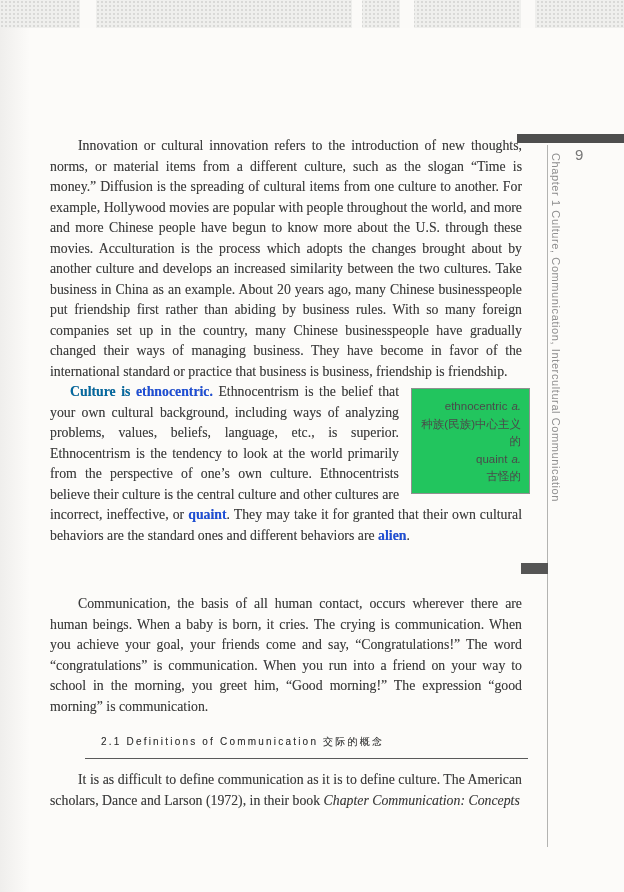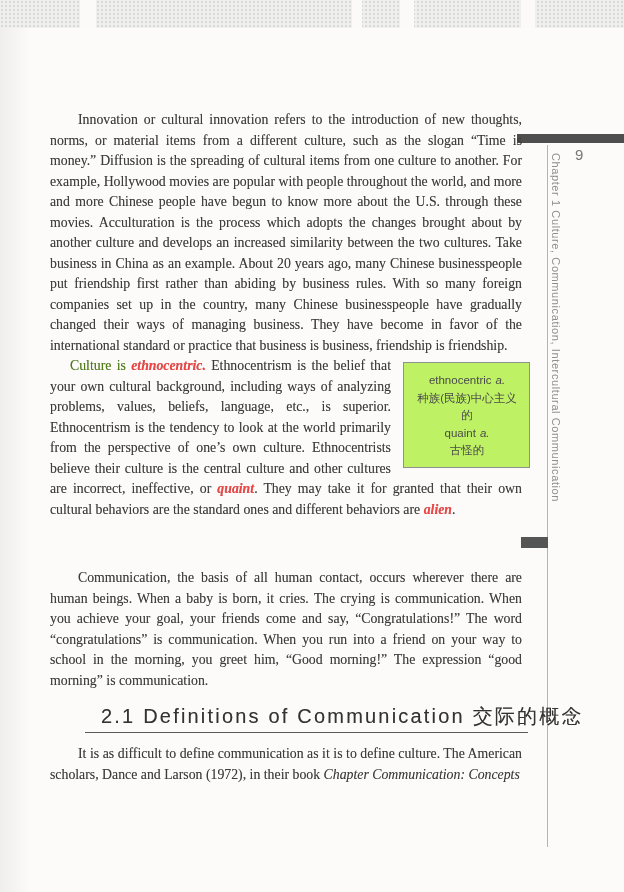--- a/index.html
+++ b/index.html
@@ -32,55 +32,55 @@
     writing-mode:vertical-rl;
     font-family:"Liberation Sans",sans-serif;font-size:11px;letter-spacing:.6px;
     color:#8e8e8e;white-space:nowrap;
   }
   .page-num{
     position:absolute;left:575px;top:146px;
     font-family:"Liberation Sans",sans-serif;font-size:15px;color:#767676;
   }
 
   
-  .content{position:absolute;left:50px;top:110px;width:472px;color:#3c3c3c;}
+  .content{position:absolute;left:50px;top:136px;width:472px;color:#3c3c3c;}
   .body-p{
     margin:0;font-size:13.8px;line-height:20.5px;text-align:justify;
     text-indent:28px;text-shadow:0 0 .4px rgba(70,70,70,.45);
   }
   .p2{text-indent:20px;}
-  .b{font-weight:normal;color:#4d7c0f;margin-top:18px;}
-  .bi{font-weight:bold;font-style:italic;color:#ef4444;}
+  .b{font-weight:bold;color:#0369a1;margin-top:18px;}
+  .bi{font-weight:bold;color:#1d4ed8;}
   .i{font-style:italic;}
 
   
   .vocab-box{
     display:block;float:right;width:108px;
-    margin:6px -8px 10px 12px;padding:9px 8px 7px 9px;
-    border:1px solid #909090;background:#bef264;
+    margin:6px -8px 10px 12px;padding:9px 8px 7px 1px;
+    border:1px solid #909090;background:#22c55e;
     font-family:"Liberation Sans",sans-serif;font-size:11.5px;line-height:17.5px;
-    color:#4a4a4a;text-align:center;text-indent:0;text-shadow:none;
+    color:#4a4a4a;text-align:right;text-indent:0;text-shadow:none;
   }
   .vocab-pos{font-style:italic;margin-left:4px;}
 
   
   .h2{
     margin:10px -26px 14px 0;text-align:right;
     font-family:"Liberation Sans",sans-serif;font-weight:400;
     font-size:17px;line-height:24px;letter-spacing:3.5px;color:#333;
     text-shadow:0 0 .4px rgba(70,70,70,.4);white-space:nowrap;
   }
   .h2-bar{display:inline-block;width:27px;height:11px;background:#555;margin-left:3px;vertical-align:-1px;}
 
   
   .h3{
     margin:14px -6px 11px 35px;padding:0 0 5px 16px;
     border-bottom:1.5px solid #5a5a5a;
     font-family:"Liberation Sans",sans-serif;font-weight:400;
-    font-size:20px;line-height:22px;letter-spacing:2.2px;color:#333;
+    font-size:10px;line-height:22px;letter-spacing:2.2px;color:#333;
     text-shadow:0 0 .4px rgba(70,70,70,.4);white-space:nowrap;
   }
 </style>
 </head>
 <body>
 
 <div class="scan">
 
   <div class="top-strip">
     <div class="strip-gap gap1"></div>

